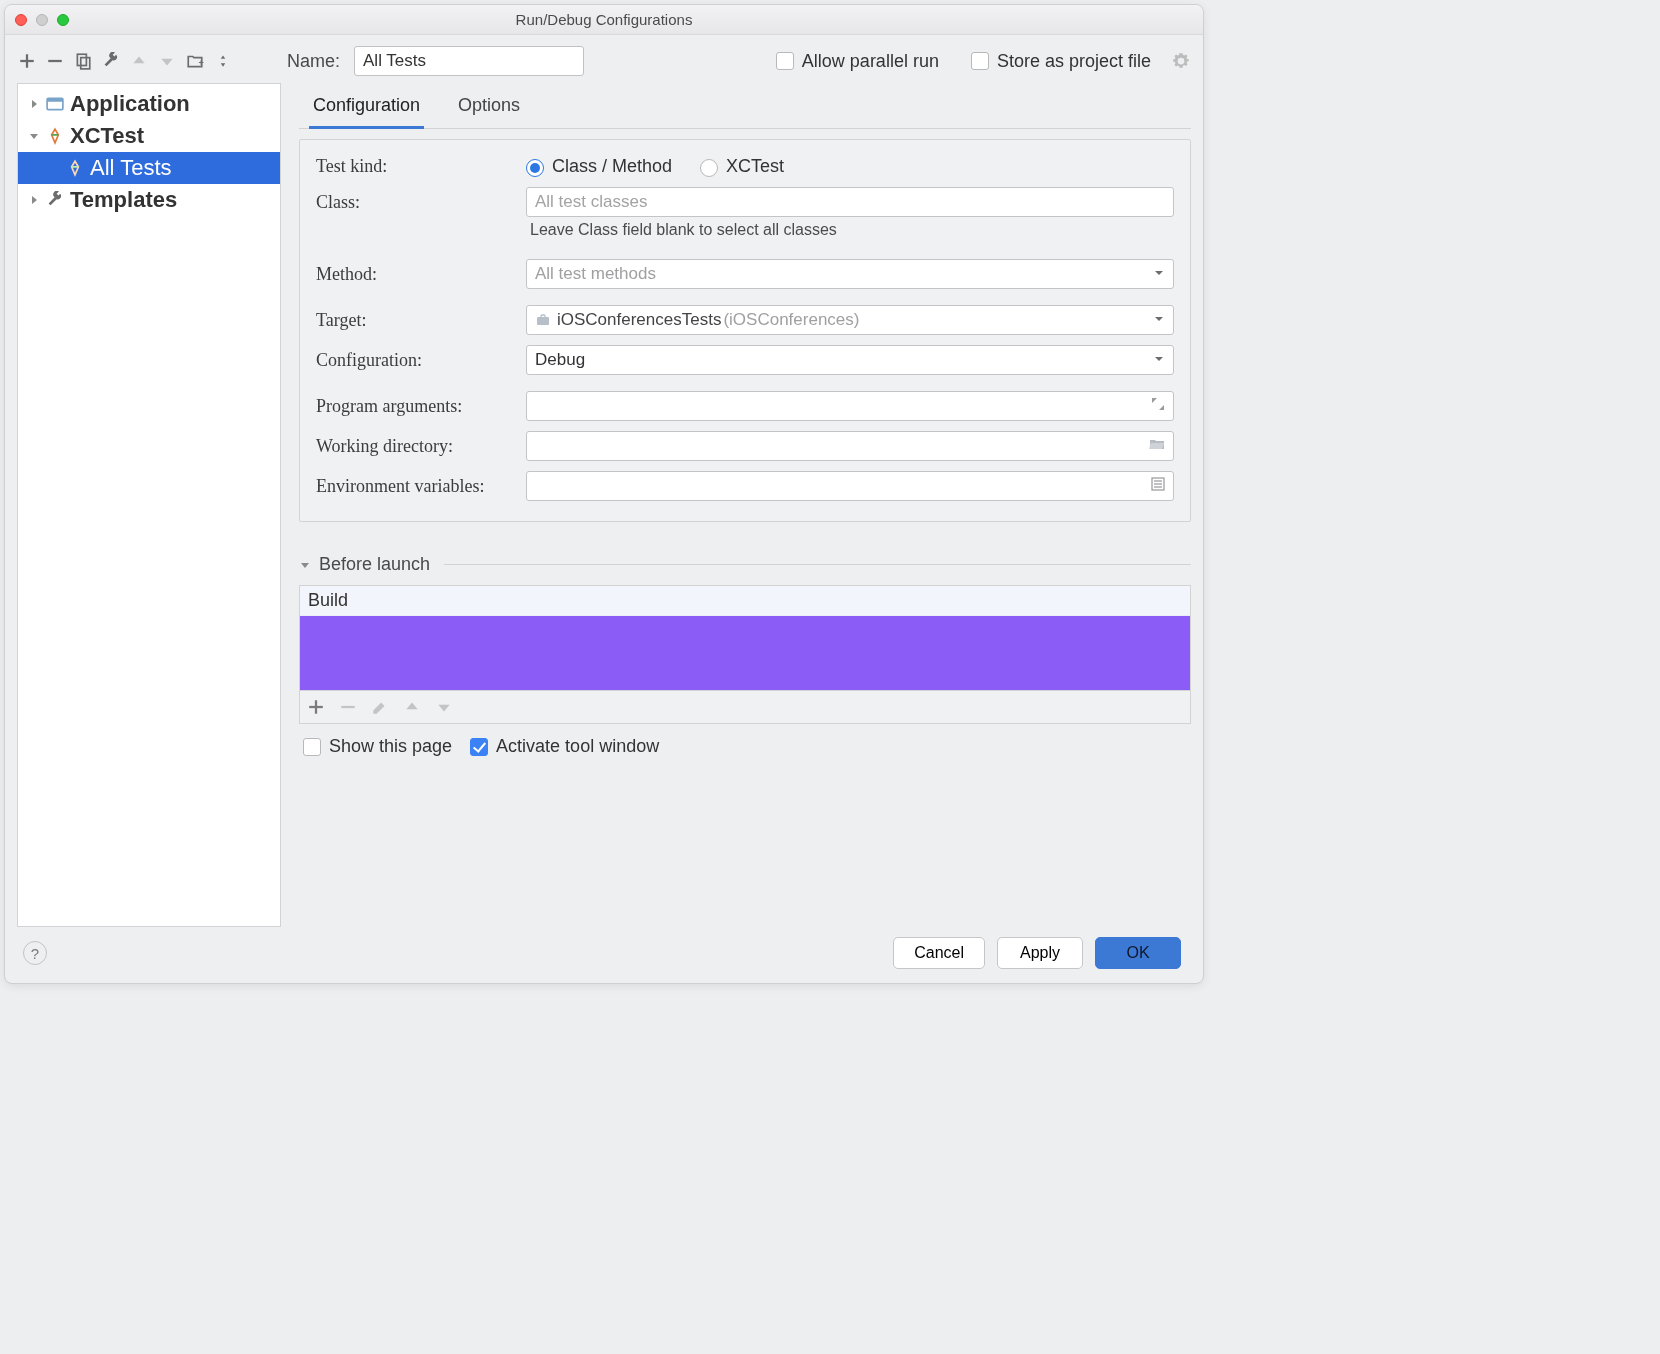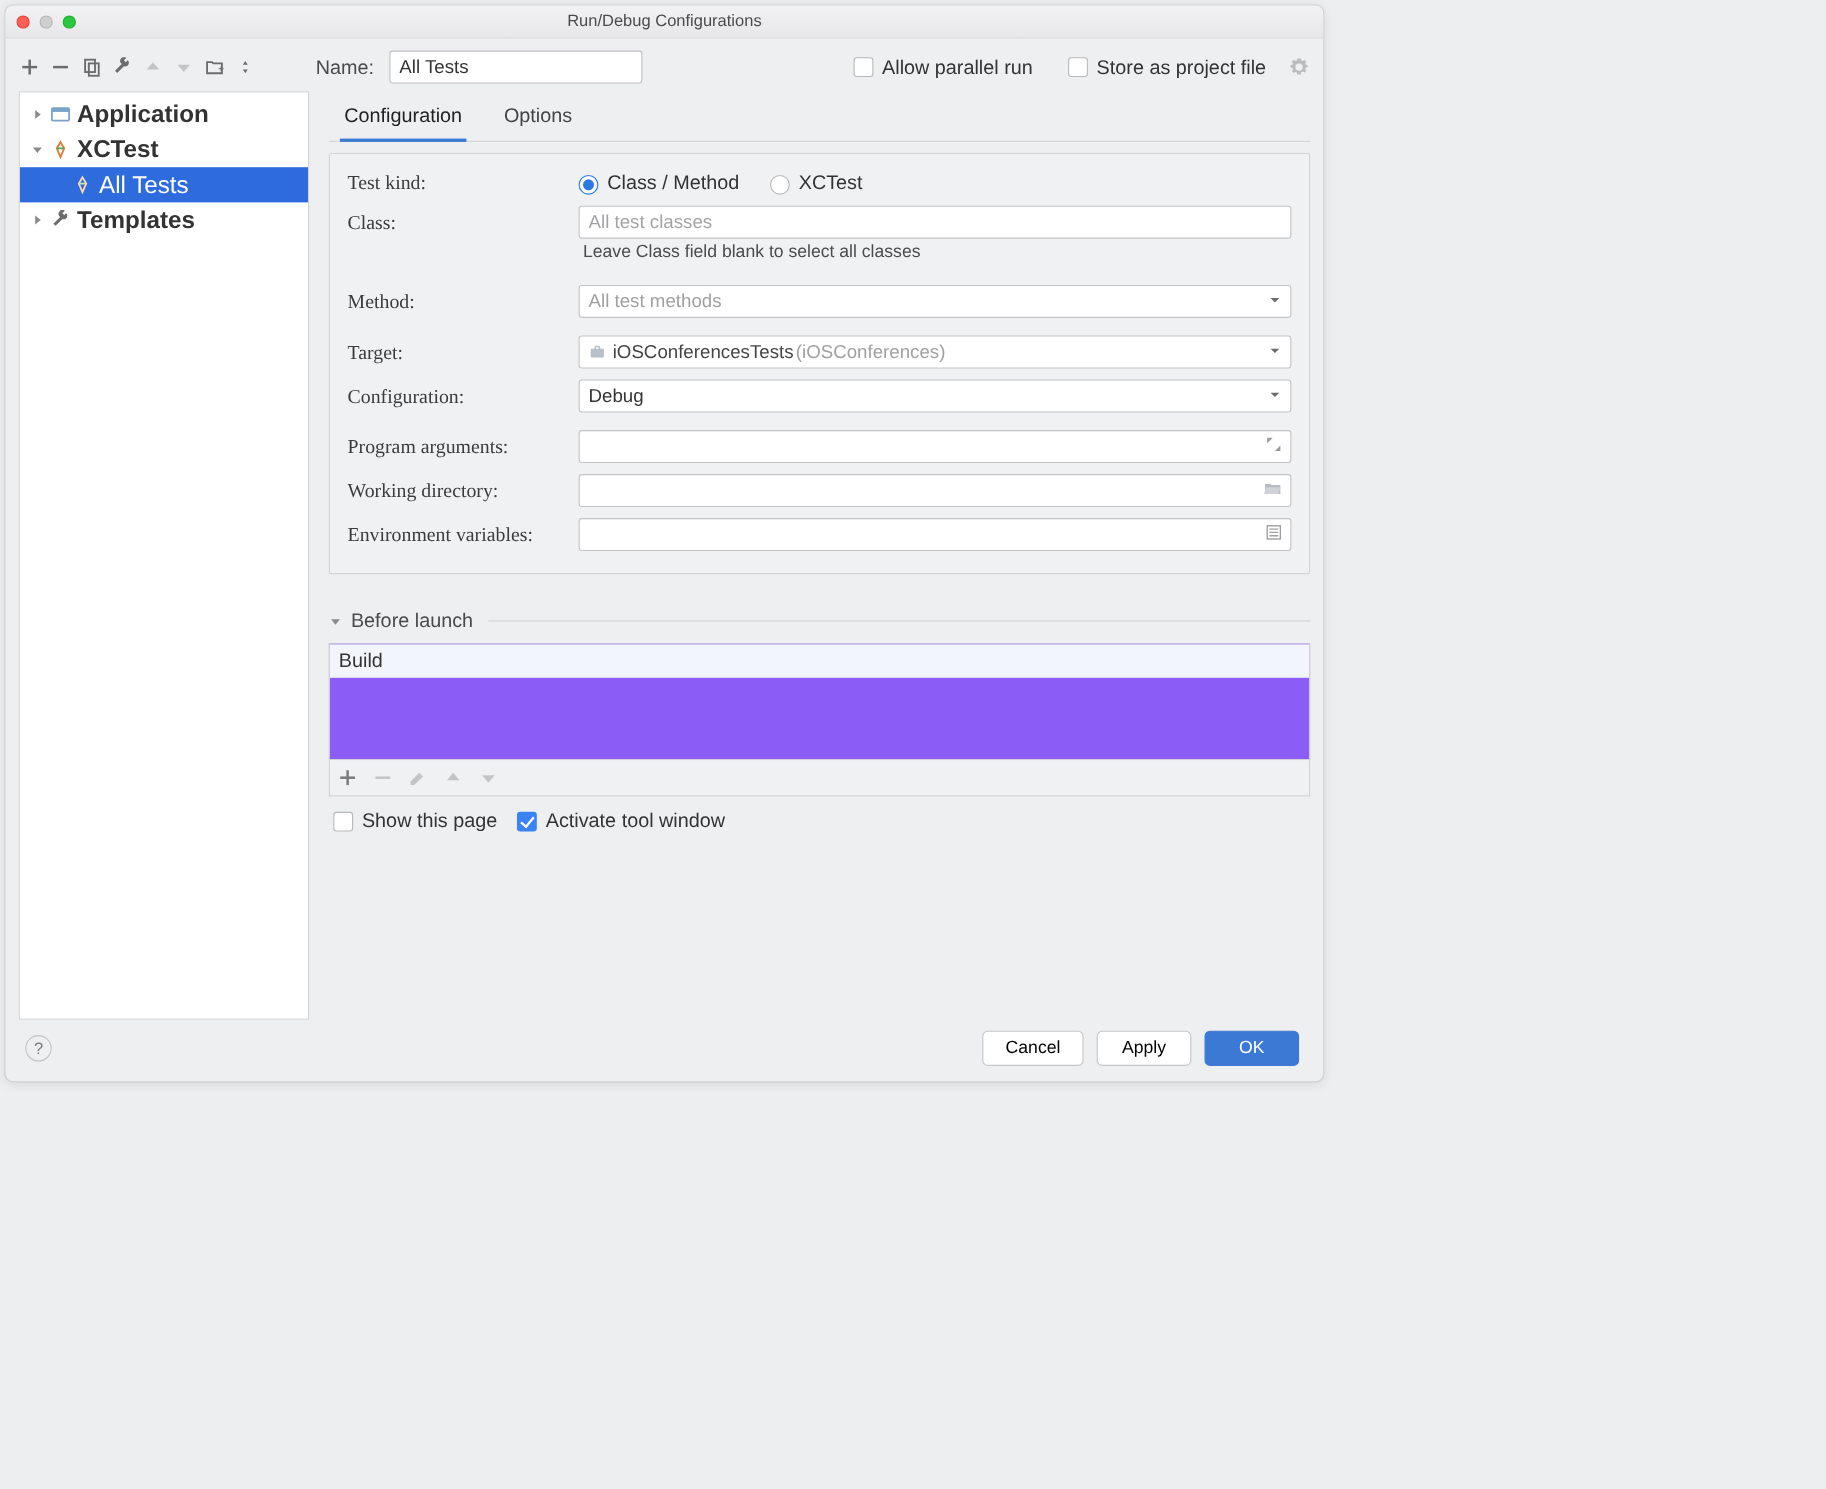--- a/index.html
+++ b/index.html
@@ -84,21 +84,21 @@
   .bl-toolbar .ticon { color:#7a7a7a; }
   .bl-toolbar .ticon.dis { color:#c4c4c4; }
 
   .after-checks { display:flex; gap: 18px; align-items:center; margin-top:12px; padding-left:4px; }
 
   
   .footer { display:flex; align-items:center; justify-content:space-between; padding: 10px 10px 0 6px; }
   .help-btn { width:24px; height:24px; border:1px solid #c3c3c5; border-radius:50%; display:flex; align-items:center; justify-content:center; color:#7a7a7a; font-size:15px; cursor:pointer; }
   .btns { display:flex; gap:12px; }
   .btn { height: 32px; min-width: 86px; padding: 0 20px; border:1px solid #c6c6c8; background:#fff; border-radius:5px; font-size:16px; cursor:pointer; }
-  .btn.primary { background:#3c79d4; color:#ffffff; border-color:#3c79d4; }
+  .btn.primary { background:#3c79d4; color:#0f172a; border-color:#3c79d4; }
 
   .muted { color:#a0a0a2; }
   .target-muted { color:#a0a0a2; margin-left:2px; }
   .target-icon { color:#9aa; margin-right:6px; display:inline-flex; }
 </style>
 </head>
 <body>
 
 <div class="window">
   <div class="titlebar">

